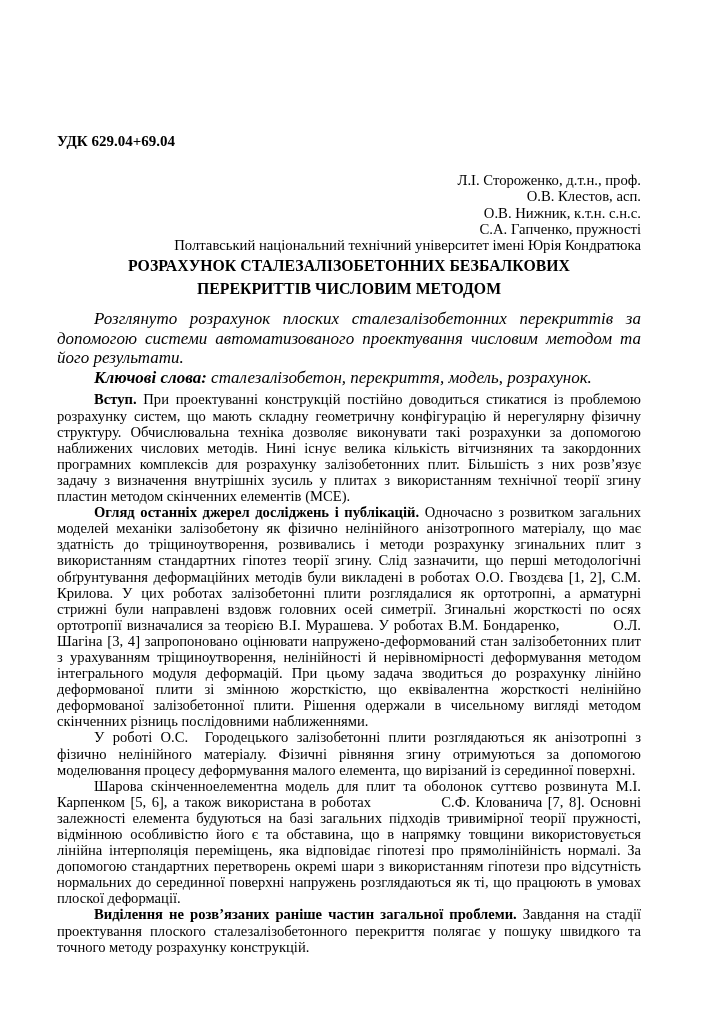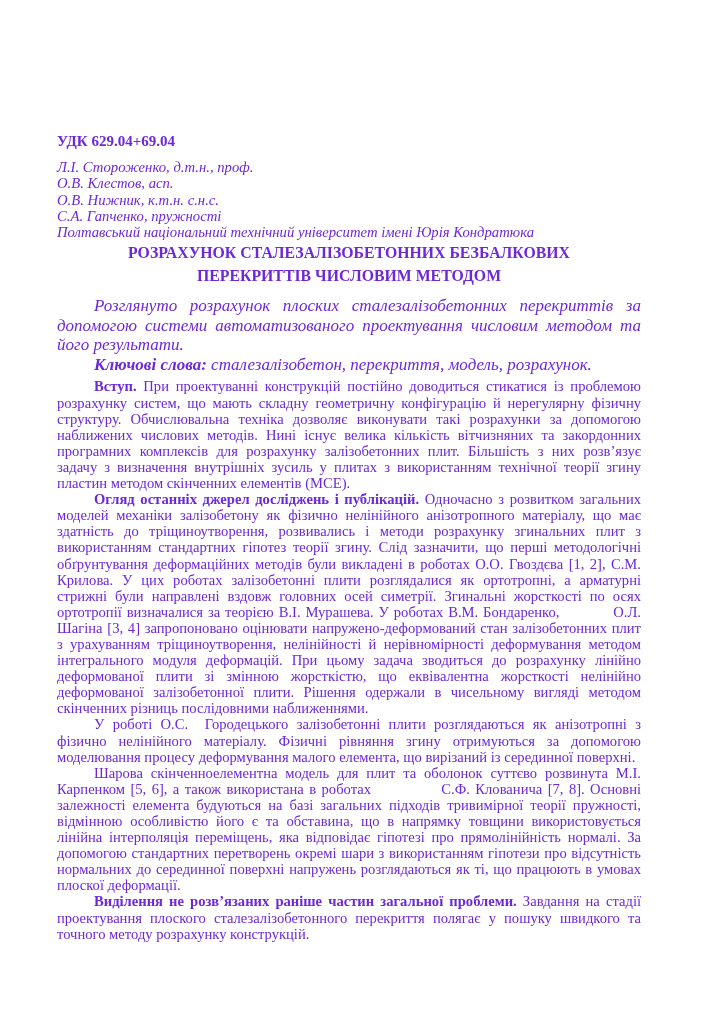--- a/index.html
+++ b/index.html
@@ -4,32 +4,32 @@
 <style>
   * { margin: 0; padding: 0; box-sizing: border-box; }
   html, body { background: #ffffff; }
   .page {
     position: relative;
     width: 724px;
     height: 1024px;
     background: #ffffff;
     padding: 133px 83px 0 57px;
     font-family: "Liberation Serif", "DejaVu Serif", serif;
-    color: #6d28d9;
+    color: #000000;
     overflow: hidden;
     border-radius: 25px;
   }
   .udc {
     font-weight: bold;
     font-size: 15px;
     line-height: 17px;
   }
   .authors {
-    margin-top: 9px;
-    font-style: italic;
+    margin-top: 22px;
+    text-align: right;
     font-size: 14.7px;
     line-height: 16.3px;
   }
   .title {
     margin-top: 2px;
     text-align: center;
     font-weight: bold;
     font-size: 15.8px;
     line-height: 22.5px;
   }

